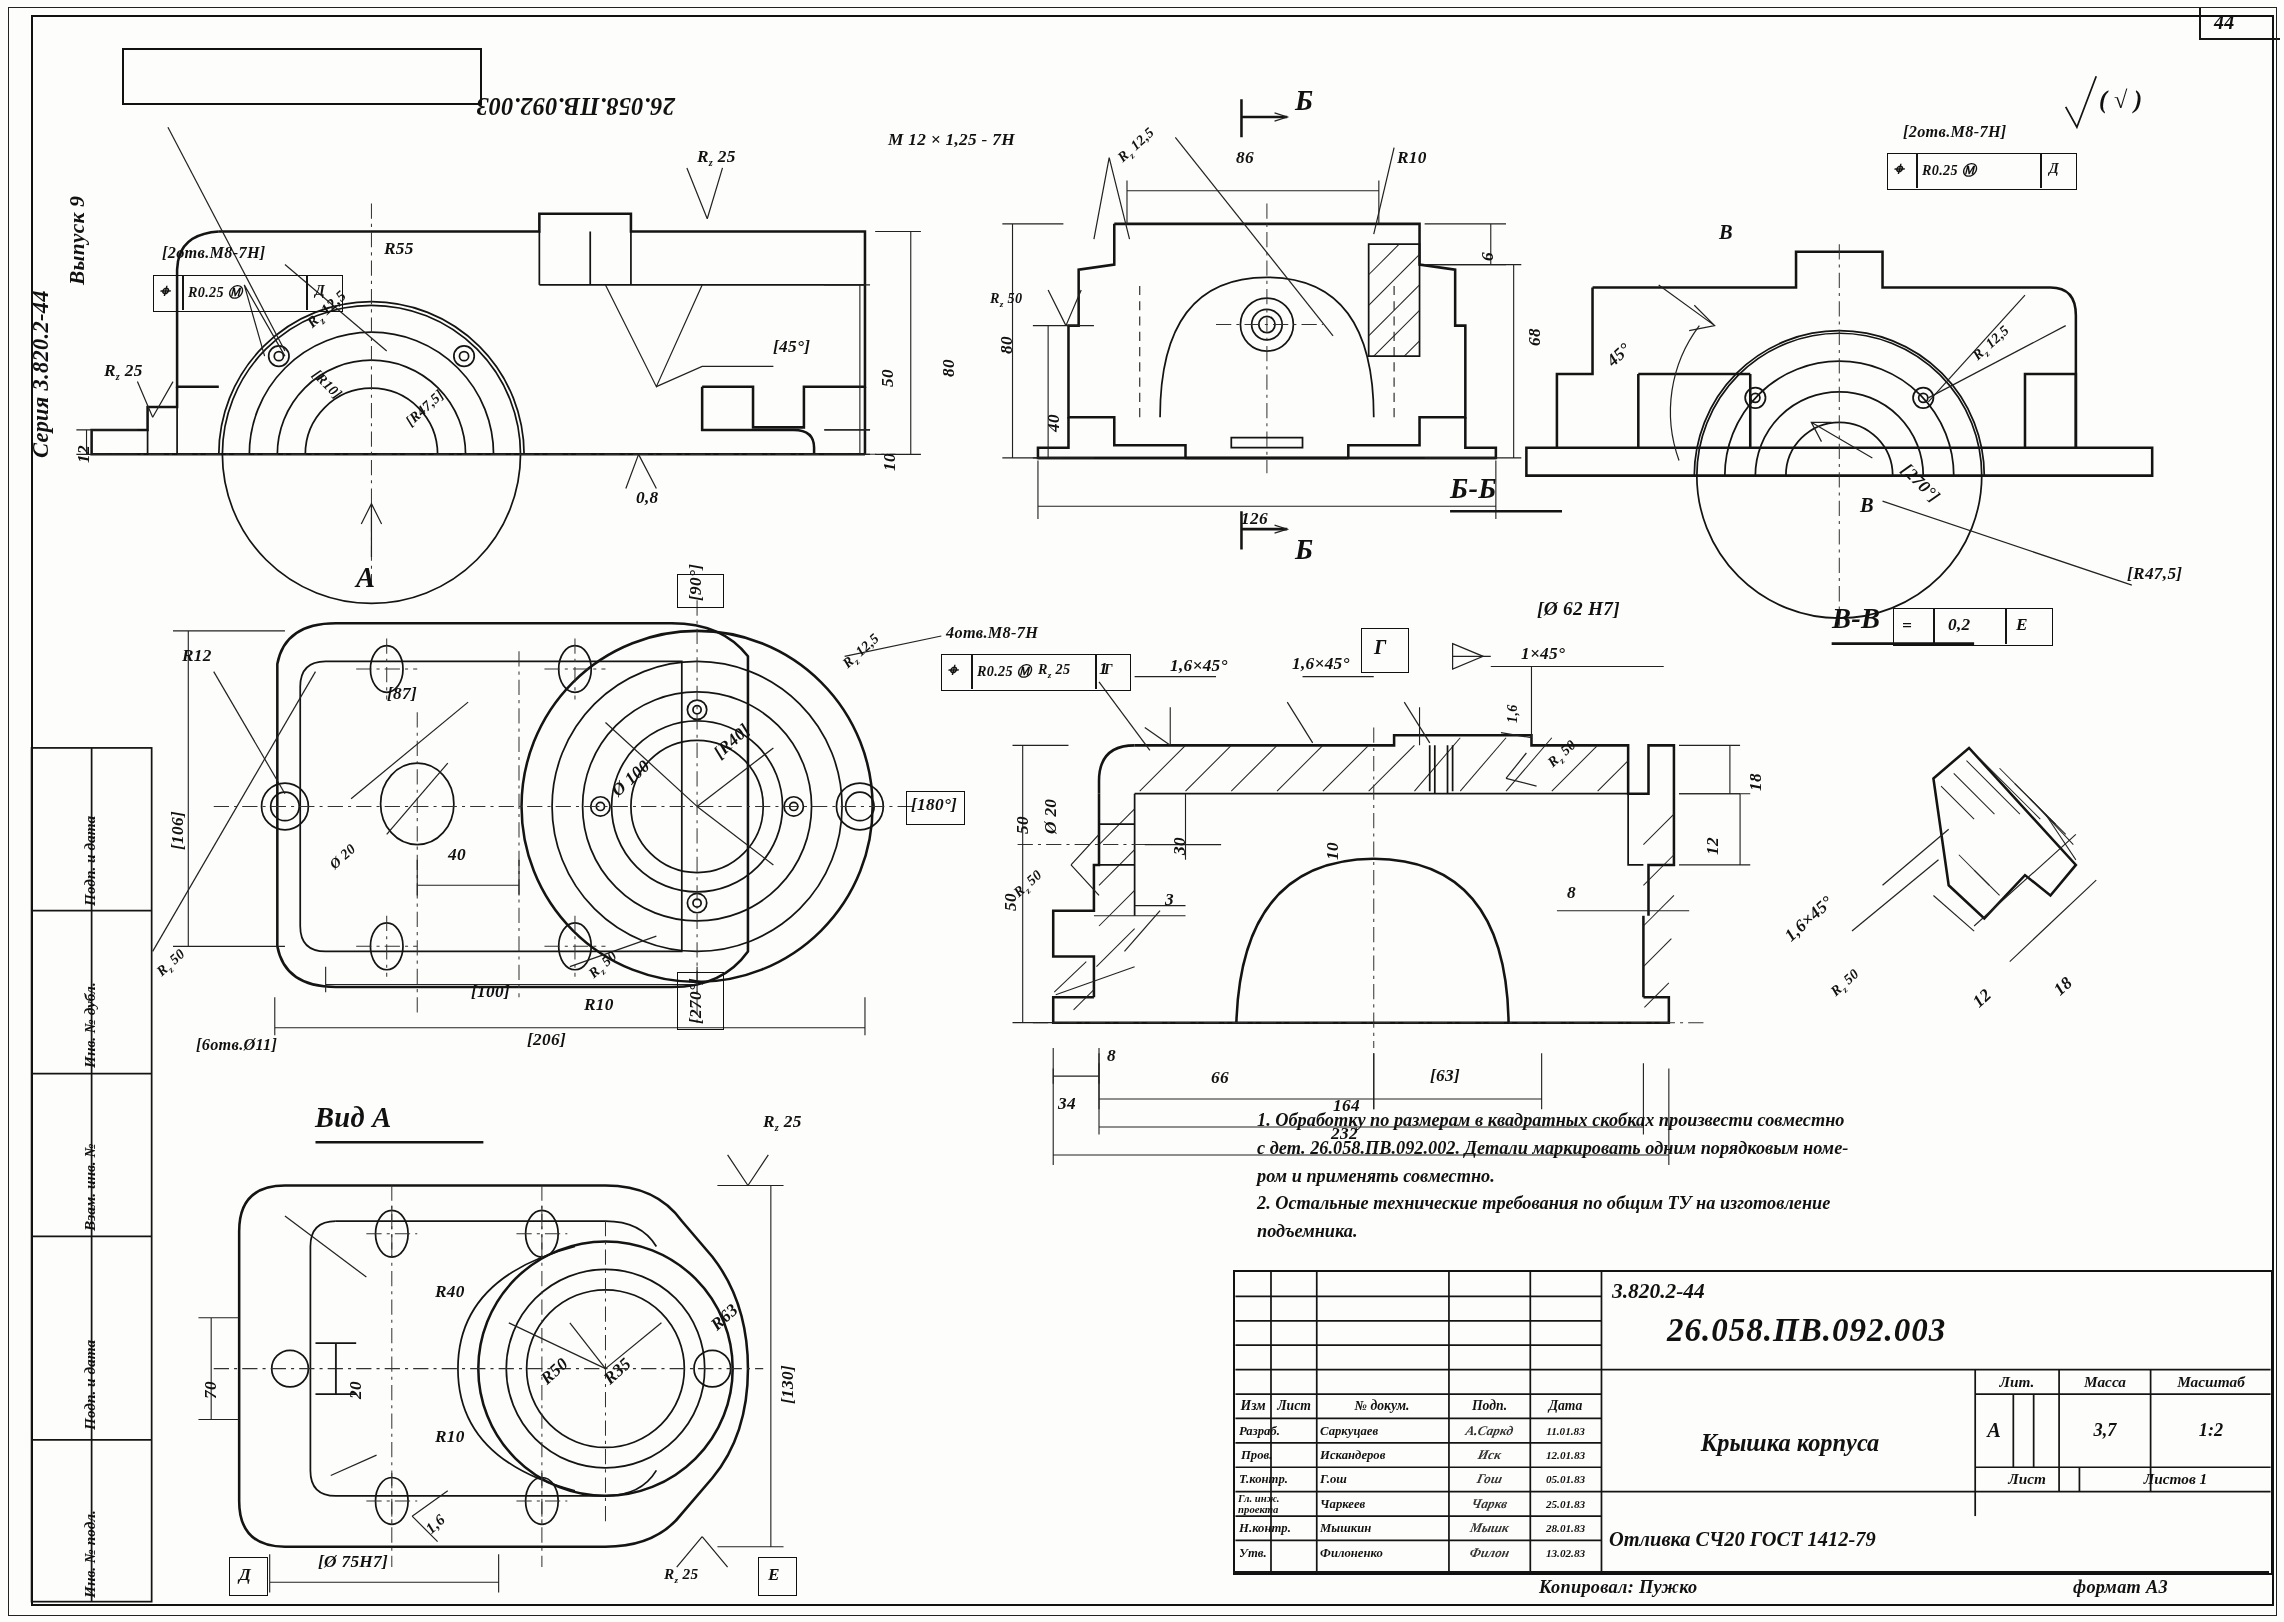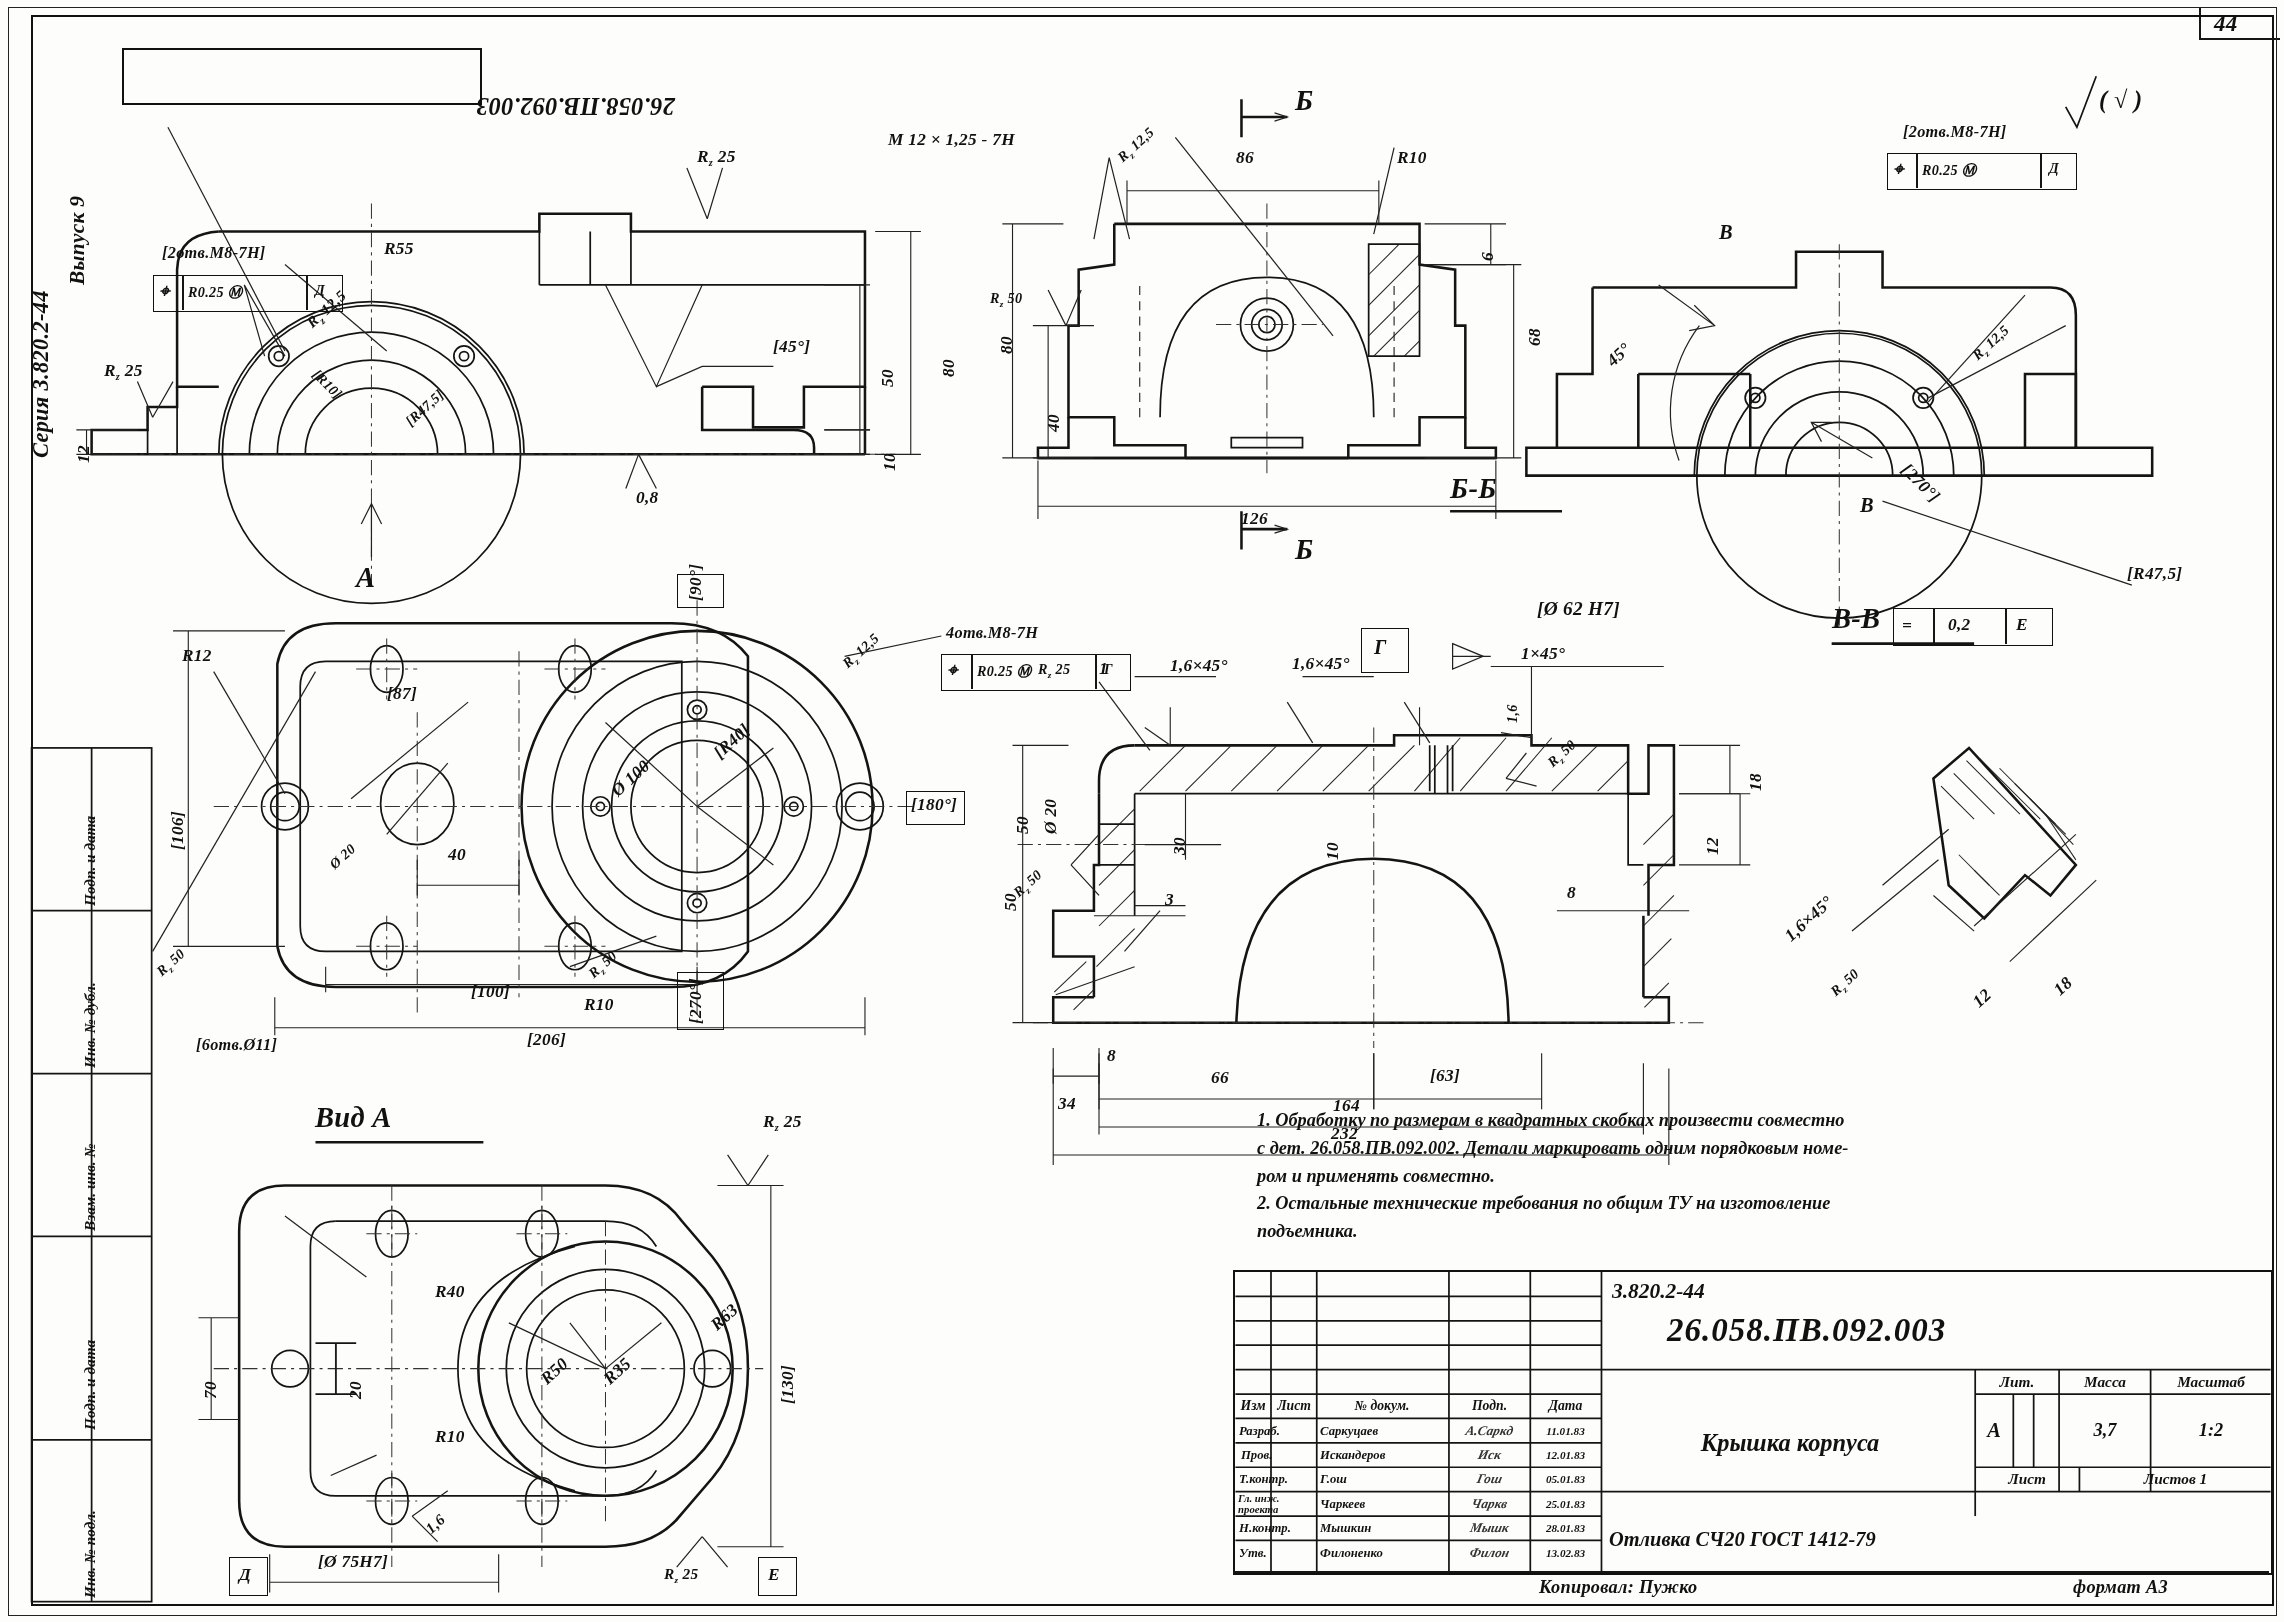--- a/index.html
+++ b/index.html
@@ -39,21 +39,21 @@
           display:flex;align-items:center;justify-content:center;}
   .sig{font-family:"Liberation Serif",serif;font-style:italic;font-size:13.2px;color:#222;
        transform:skewX(-12deg);opacity:.92;}
   .notes{position:absolute;font-size:18.3px;font-style:italic;font-weight:700;line-height:1.52;color:#111;}
 </style>
 </head>
 <body>
 
 <div id="sheet">
 
-  <div class="txt" style="left:2214px;top:11.2px;font-size:23px;">44</div>
+  <div class="txt" style="left:2214px;top:11.2px;font-size:20px;">44</div>
   <div class="ln v" style="left:2199px;top:7.1px;height:32px;"></div>
   <div class="ln h" style="left:2199px;top:38px;width:81px;height:2px;"></div>
 
   <div id="frameOuter"></div>
   <div id="frameInner"></div>
 
   <div class="txt rot90" style="left:27.5px;top:458px;font-size:22.4px;">Серия 3.820.2-44</div>
   <div class="txt rot90" style="left:65px;top:285px;font-size:21.4px;">Выпуск 9</div>
 
   <svg width="2284" height="1622" viewBox="0 0 4489 3188">

